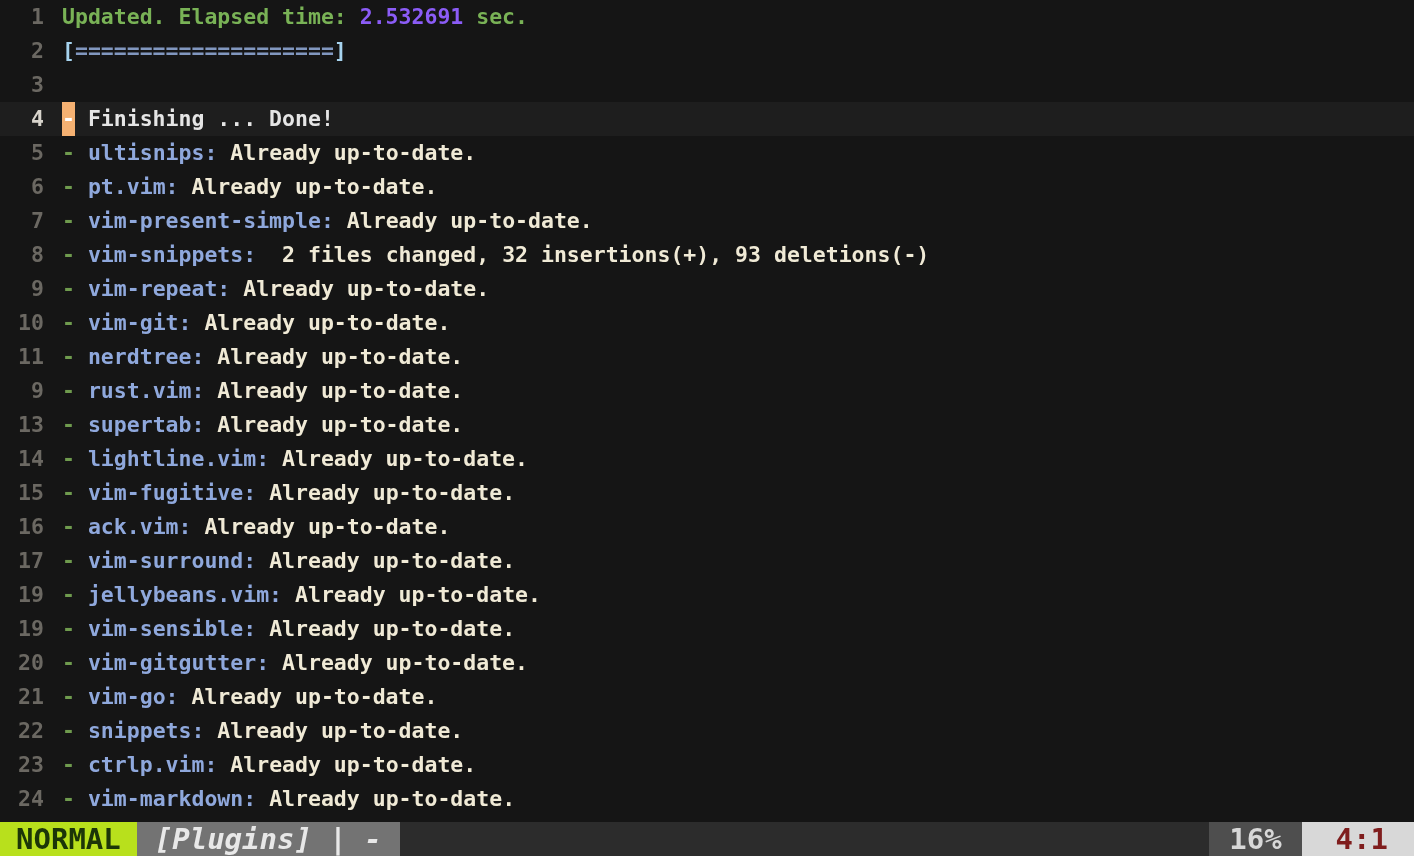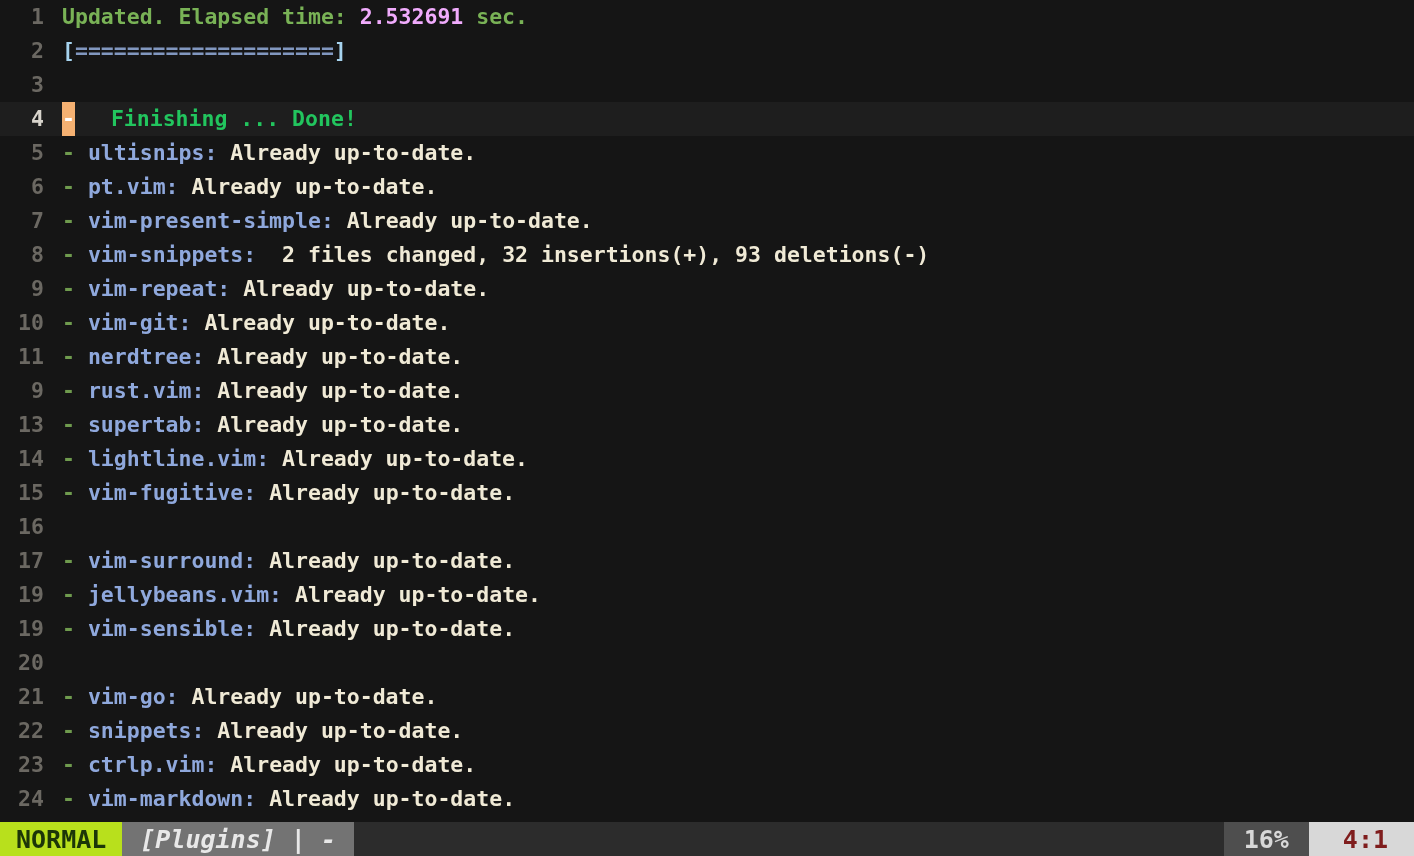--- a/index.html
+++ b/index.html
@@ -56,47 +56,47 @@
 
   .content {
     padding-left: 16px;
     white-space: pre;
     font-weight: bold;
     font-size: 21.5px;
   }
 
   
   .c-green   { color: #79b256; }
-  .c-red     { color: #f0abfc; }
+  .c-red     { color: #8b5cf6; }
   .c-bracket { color: #a6d3ee; }
   .c-eq      { color: #8197bf; }
   .c-dash    { color: #6f9b4e; }
   .c-plugin  { color: #8fa8dc; margin-top: 16px; }
   .c-msg     { color: #f0ead6; }
-  .c-done    { color: #22c55e; padding-left: 23px; }
+  .c-done    { color: #e5e5e5; }
 
   .cursor {
     background: #f5b172;
     color: #f5b172;
     display: inline-block;
     position: relative;
   }
   .cursor .cglyph {
     color: #ffffff;
   }
 
   
   #statusline {
     position: absolute;
     left: 0; bottom: 0;
     width: 1414px;
     height: 34px;
     display: flex;
     align-items: stretch;
-    font-size: 25px;
+    font-size: 29px;
     font-weight: bold;
     white-space: pre;
     background: #2c2c2c;
   }
   .sl-seg {
     display: flex;
     align-items: center;
     height: 34px;
     white-space: pre;
   }
@@ -146,25 +146,25 @@
       <div class="line"><span class="lnum">6</span><span class="content"><span class="c-dash">-</span><span class="c-msg"> </span><span class="c-plugin">pt.vim:</span><span class="c-msg"> Already up-to-date.</span></span></div>
       <div class="line"><span class="lnum">7</span><span class="content"><span class="c-dash">-</span><span class="c-msg"> </span><span class="c-plugin">vim-present-simple:</span><span class="c-msg"> Already up-to-date.</span></span></div>
       <div class="line"><span class="lnum">8</span><span class="content"><span class="c-dash">-</span><span class="c-msg"> </span><span class="c-plugin">vim-snippets:</span><span class="c-msg">  2 files changed, 32 insertions(+), 93 deletions(-)</span></span></div>
       <div class="line"><span class="lnum">9</span><span class="content"><span class="c-dash">-</span><span class="c-msg"> </span><span class="c-plugin">vim-repeat:</span><span class="c-msg"> Already up-to-date.</span></span></div>
       <div class="line"><span class="lnum">10</span><span class="content"><span class="c-dash">-</span><span class="c-msg"> </span><span class="c-plugin">vim-git:</span><span class="c-msg"> Already up-to-date.</span></span></div>
       <div class="line"><span class="lnum">11</span><span class="content"><span class="c-dash">-</span><span class="c-msg"> </span><span class="c-plugin">nerdtree:</span><span class="c-msg"> Already up-to-date.</span></span></div>
       <div class="line"><span class="lnum">9</span><span class="content"><span class="c-dash">-</span><span class="c-msg"> </span><span class="c-plugin">rust.vim:</span><span class="c-msg"> Already up-to-date.</span></span></div>
       <div class="line"><span class="lnum">13</span><span class="content"><span class="c-dash">-</span><span class="c-msg"> </span><span class="c-plugin">supertab:</span><span class="c-msg"> Already up-to-date.</span></span></div>
       <div class="line"><span class="lnum">14</span><span class="content"><span class="c-dash">-</span><span class="c-msg"> </span><span class="c-plugin">lightline.vim:</span><span class="c-msg"> Already up-to-date.</span></span></div>
       <div class="line"><span class="lnum">15</span><span class="content"><span class="c-dash">-</span><span class="c-msg"> </span><span class="c-plugin">vim-fugitive:</span><span class="c-msg"> Already up-to-date.</span></span></div>
-      <div class="line"><span class="lnum">16</span></div>
+      <div class="line"><span class="lnum">16</span><span class="content"><span class="c-dash">-</span><span class="c-msg"> </span><span class="c-plugin">ack.vim:</span><span class="c-msg"> Already up-to-date.</span></span></div>
       <div class="line"><span class="lnum">17</span><span class="content"><span class="c-dash">-</span><span class="c-msg"> </span><span class="c-plugin">vim-surround:</span><span class="c-msg"> Already up-to-date.</span></span></div>
       <div class="line"><span class="lnum">19</span><span class="content"><span class="c-dash">-</span><span class="c-msg"> </span><span class="c-plugin">jellybeans.vim:</span><span class="c-msg"> Already up-to-date.</span></span></div>
       <div class="line"><span class="lnum">19</span><span class="content"><span class="c-dash">-</span><span class="c-msg"> </span><span class="c-plugin">vim-sensible:</span><span class="c-msg"> Already up-to-date.</span></span></div>
-      <div class="line"><span class="lnum">20</span></div>
+      <div class="line"><span class="lnum">20</span><span class="content"><span class="c-dash">-</span><span class="c-msg"> </span><span class="c-plugin">vim-gitgutter:</span><span class="c-msg"> Already up-to-date.</span></span></div>
       <div class="line"><span class="lnum">21</span><span class="content"><span class="c-dash">-</span><span class="c-msg"> </span><span class="c-plugin">vim-go:</span><span class="c-msg"> Already up-to-date.</span></span></div>
       <div class="line"><span class="lnum">22</span><span class="content"><span class="c-dash">-</span><span class="c-msg"> </span><span class="c-plugin">snippets:</span><span class="c-msg"> Already up-to-date.</span></span></div>
       <div class="line"><span class="lnum">23</span><span class="content"><span class="c-dash">-</span><span class="c-msg"> </span><span class="c-plugin">ctrlp.vim:</span><span class="c-msg"> Already up-to-date.</span></span></div>
       <div class="line"><span class="lnum">24</span><span class="content"><span class="c-dash">-</span><span class="c-msg"> </span><span class="c-plugin">vim-markdown:</span><span class="c-msg"> Already up-to-date.</span></span></div>
     </div>
 
   <div id="statusline">
     <div class="sl-seg sl-mode">NORMAL</div>
     <div class="sl-seg sl-file">[Plugins] | -</div>
     <div class="sl-seg sl-fill"></div>

